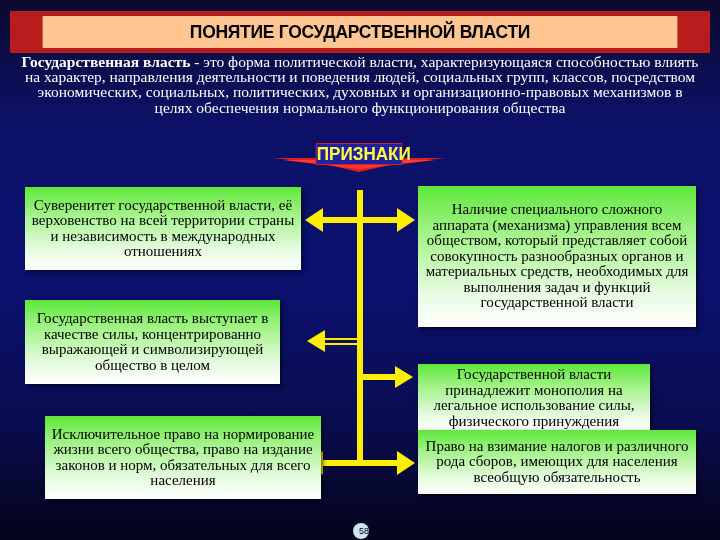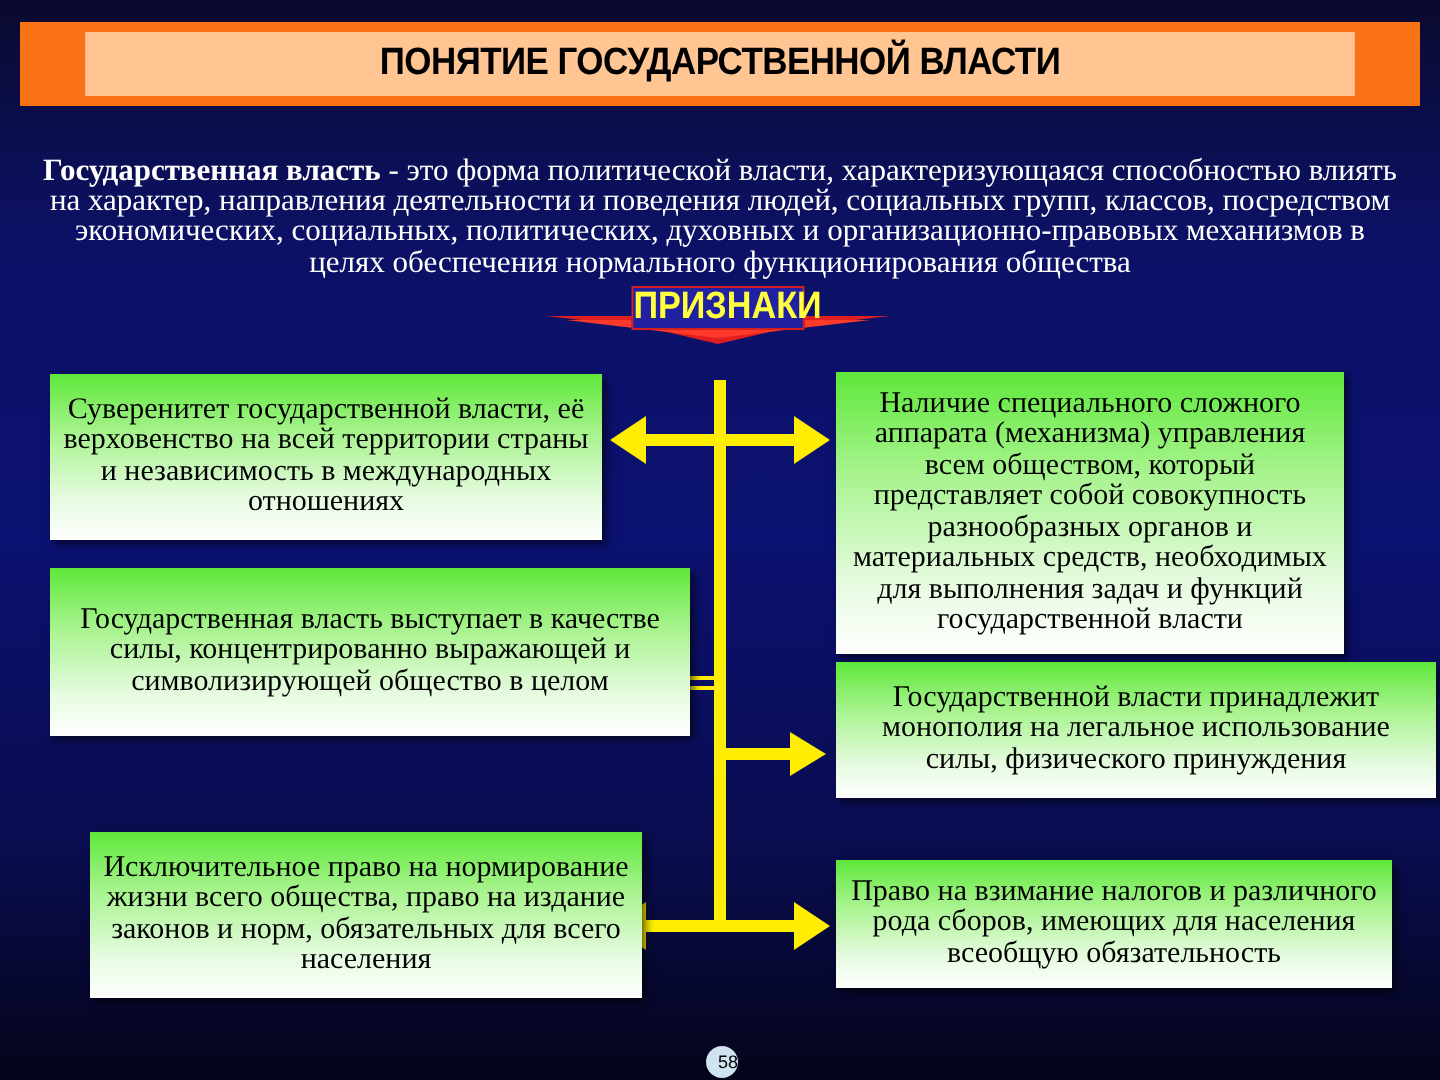--- a/index.html
+++ b/index.html
@@ -4,34 +4,34 @@
 <style>
   * { box-sizing: border-box; margin: 0; padding: 0; }
   html, body { width: 720px; height: 540px; overflow: hidden; }
   body {
     position: relative;
     background: linear-gradient(180deg, #0a0a2e 0%, #0c1166 22%, #0b1170 50%, #0a0d50 78%, #04041a 100%);
     font-family: "Liberation Serif", "DejaVu Serif", serif;
   }
   .title-frame {
     position: absolute; left: 10px; top: 11px; width: 700px; height: 42px;
-    background: #f97316; padding: 5px;
+    background: #b91c1c; padding: 5px;
   }
   .title-inner {
     width: 100%; height: 100%;
     background: #ffc592;
     display: flex; align-items: center; justify-content: center;
     font-family: "Liberation Sans", "DejaVu Sans", sans-serif;
     font-size: 19px; font-weight: bold; color: #000;
     letter-spacing: -0.3px;
     transform: scaleX(0.92);
   }
   .definition {
     position: absolute; left: 20px; top: 54px; width: 680px;
-    color: #fff; font-size: 15.5px; line-height: 15.2px; text-align: center; margin-top: 24px;
+    color: #fff; font-size: 15.5px; line-height: 15.2px; text-align: center;
   }
   .definition b { font-weight: bold; }
   .signs-banner {
     position: absolute; left: 273px; top: 142px; width: 172px; height: 30px;
   }
   .signs-banner svg { position: absolute; left: 0; top: 0; }
   .signs-label {
     position: absolute; left: 38px; top: 1px; width: 96px; height: 22px;
     background: #2020a0; border: 1px solid #d02020;
     color: #ffff40; font-family: "Liberation Sans", "DejaVu Sans", sans-serif;
@@ -42,24 +42,24 @@
     position: absolute;
     background: linear-gradient(180deg, #5ee83a 0%, #a6f38c 35%, #e6fbe0 75%, #ffffff 100%);
     color: #000; font-size: 15px; line-height: 15.5px; text-align: center;
     display: flex; align-items: center; justify-content: flex-start;
     padding: 2px 4px;
     box-shadow: 2px 2px 4px rgba(0,0,0,0.6);
     font-family: Liberation Serif, serif;
   }
   .box span { display: block; }
   #b1 { left: 25px; top: 187px; width: 276px; height: 83px; }
-  #b2 { left: 25px; top: 284px; width: 320px; height: 84px; }
+  #b2 { left: 25px; top: 300px; width: 255px; height: 84px; }
   #b3 { left: 25px; top: 416px; width: 276px; height: 83px; margin-left: 20px; }
-  #b4 { left: 418px; top: 186px; width: 254px; height: 141px; }
-  #b5 { left: 418px; top: 331px; width: 300px; height: 68px; }
+  #b4 { left: 418px; top: 186px; width: 278px; height: 141px; }
+  #b5 { left: 418px; top: 364px; width: 232px; height: 68px; }
   #b6 { left: 418px; top: 430px; width: 278px; height: 64px; }
   .connectors { position: absolute; left: 0; top: 0; }
   .page-num {
     position: absolute; left: 353px; top: 523px; width: 16px; height: 16px;
     border-radius: 50%; background: #cfe3f0; color: #000;
     font-family: "Liberation Sans", "DejaVu Sans", sans-serif;
     font-size: 9px; line-height: 16px; text-align: right;
   }
 </style>
 </head>

